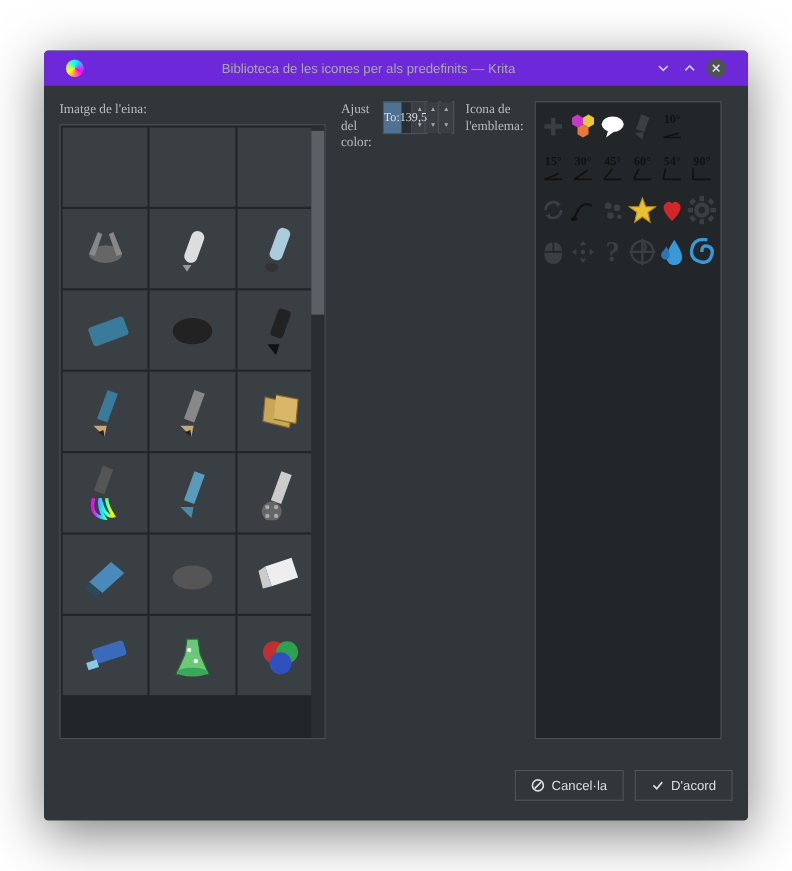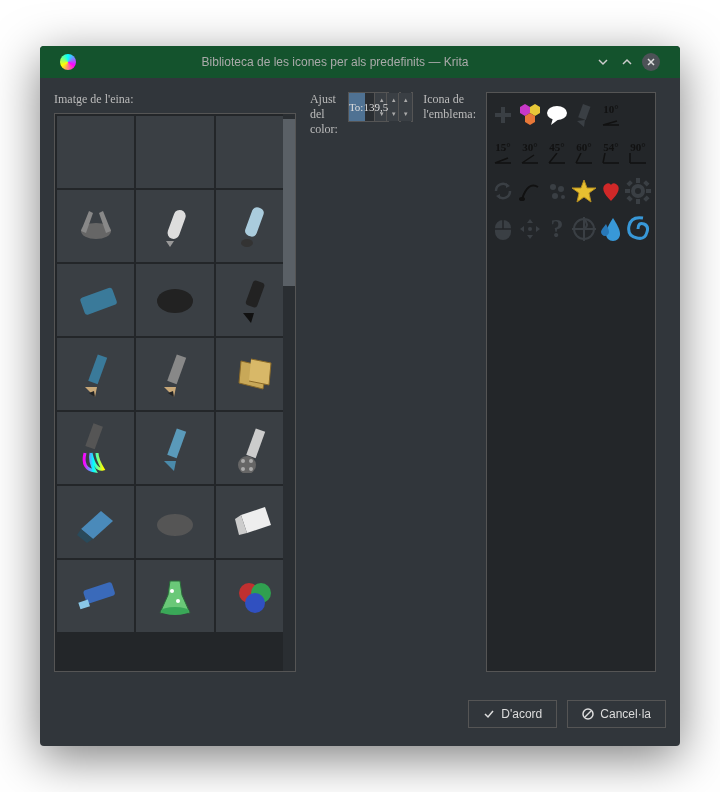--- a/index.html
+++ b/index.html
@@ -17,21 +17,21 @@
       height: 700px;
       background: #31363b;
       border-radius: 4px;
       box-shadow: 0 12px 48px rgba(0,0,0,0.5);
       display: flex;
       flex-direction: column;
       overflow: hidden;
     }
     .titlebar {
       height: 32px;
-      background: #14532d;
+      background: #6d28d9;
       display: flex;
       align-items: center;
       padding: 0 20px;
       gap: 8px;
     }
     .app-icon {
       width: 16px; height: 16px;
       background: conic-gradient(cyan, magenta, yellow, cyan);
       border-radius: 50%;
     }
@@ -579,25 +579,25 @@
           <div class="eraser-tip"></div>
           <div class="eraser-red"></div>
         </div>
       </div>
     </div>
   </div>
 
   <div class="button-row">
     <button class="btn">
       <svg width="12" height="12" viewBox="0 0 12 12">
-          <path d="M2 6 L5 9 L10 3" stroke="#ddd" fill="none" stroke-width="1.5"></path>
-        </svg>
-      <span>D'acord</span>
-    </button>
-    <button class="btn">
-      <svg width="12" height="12" viewBox="0 0 12 12">
           <circle cx="6" cy="6" r="5" fill="none" stroke="#ddd" stroke-width="1.5"></circle>
           <line x1="3" y1="9" x2="9" y2="3" stroke="#ddd" stroke-width="1.5"></line>
         </svg>
       <span>Cancel·la</span>
     </button>
+    <button class="btn">
+      <svg width="12" height="12" viewBox="0 0 12 12">
+          <path d="M2 6 L5 9 L10 3" stroke="#ddd" fill="none" stroke-width="1.5"></path>
+        </svg>
+      <span>D'acord</span>
+    </button>
   </div>
 </div>
 
 </body></html>

